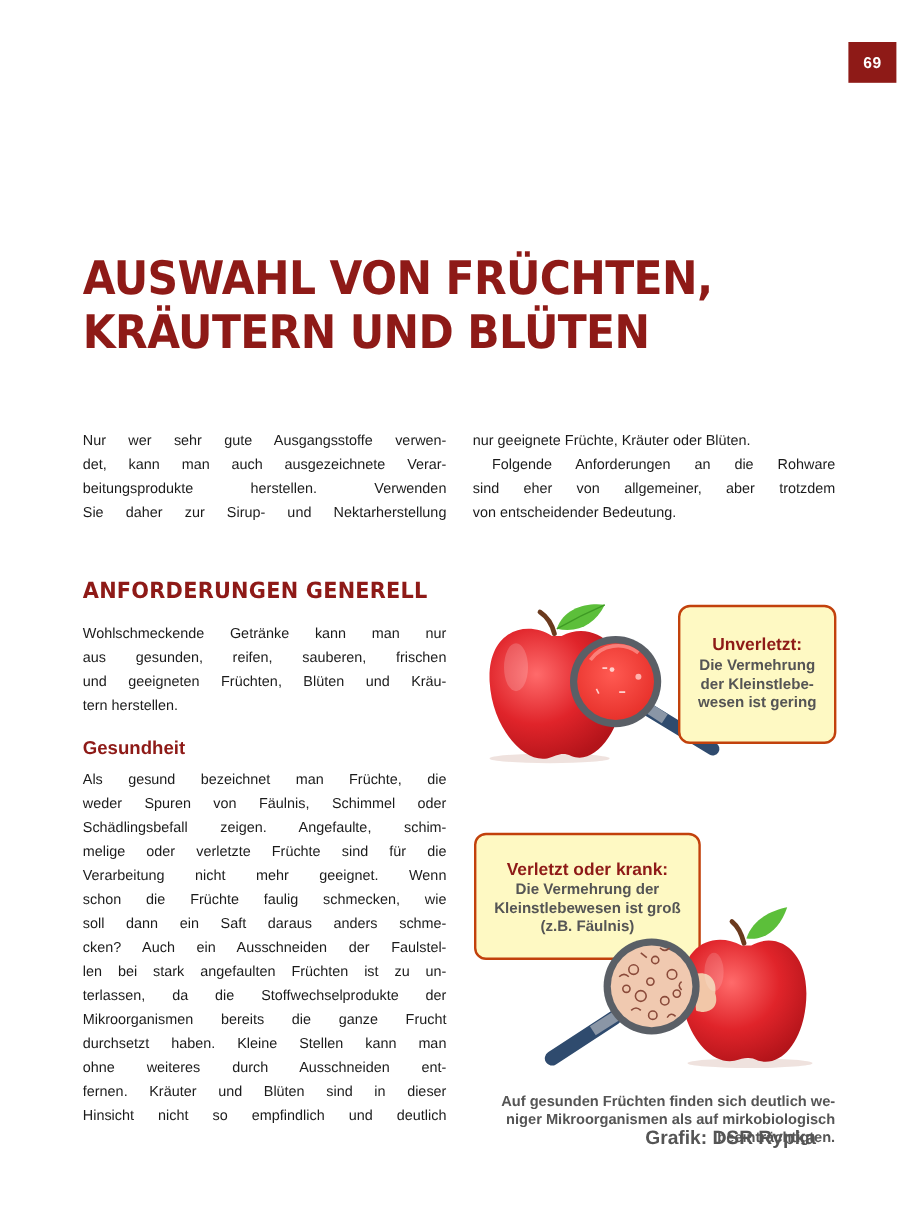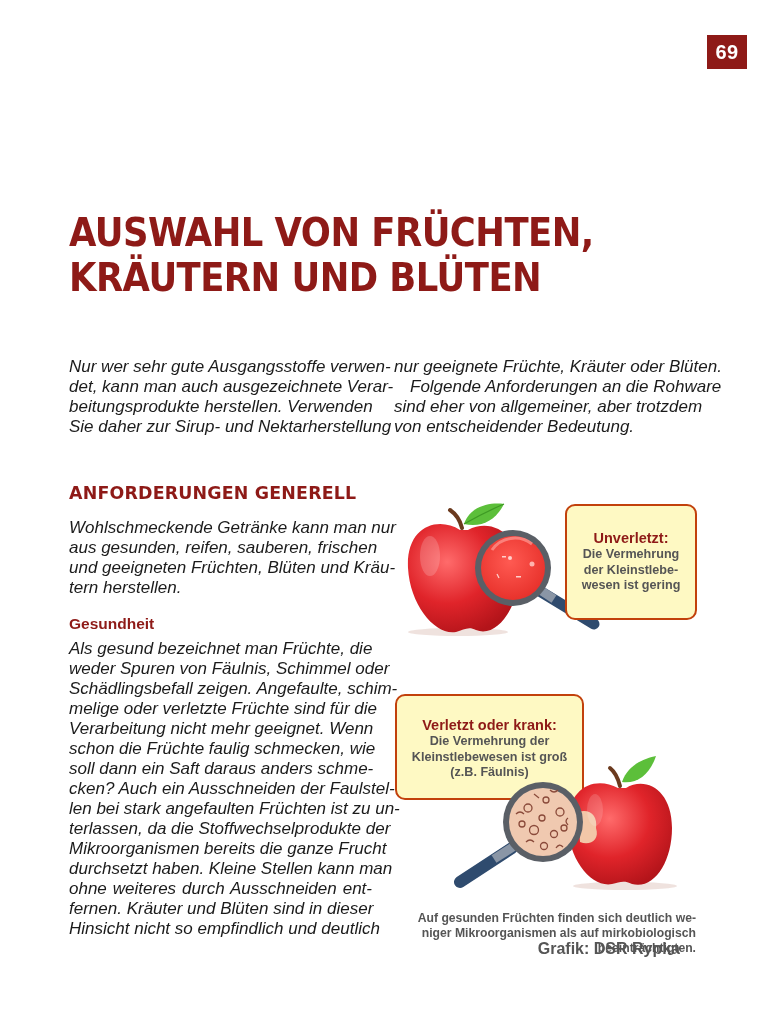--- a/index.html
+++ b/index.html
@@ -1,25 +1,25 @@
 <!DOCTYPE html>
 <html><head>
   <meta charset="utf-8">
   <style>
     html, body { margin: 0; padding: 0; background: #ffffff; }
     body { width: 765px; height: 1020px; position: relative; overflow: hidden;
            font-family: "Liberation Sans", "DejaVu Sans", sans-serif; color: #1b1b1b; }
     .page-num { position: absolute; left: 707px; top: 35px; width: 40px; height: 34px;
-                background: #8e1a17; color: #fff; font-weight: bold; font-size: 20px;
+                background: #8e1a17; color: #fff; font-weight: bold; font-size: 13px;
                 display: flex; align-items: center; justify-content: center; letter-spacing: 0.3px; }
     .title { position: absolute; left: 69px; top: 210px; margin: 0; color: #8e1a17;
              font-family: "DejaVu Sans", sans-serif; font-weight: bold; font-size: 38.5px;
              line-height: 45px; letter-spacing: -0.6px; transform: scaleX(0.92); transform-origin: left top; }
     .title span { display: block; white-space: nowrap; }
-    .body { font-size: 17px; line-height: 20px; text-align: justify; margin: 0; font-style: italic; }
+    .body { font-size: 12px; line-height: 20px; text-align: justify; margin: 0; }
     .body .ln { display: block; text-align: justify; text-align-last: justify; white-space: nowrap; height: 20px; }
     .body .ln.last { text-align-last: left; }
     .body .ln.indent { padding-left: 16px; }
     .col-left { position: absolute; left: 69px; width: 303px; }
     .col-right { position: absolute; left: 394px; width: 302px; }
     .intro-left { top: 357px; }
     .intro-right { top: 357px; }
     .h2 { position: absolute; left: 69px; top: 482px; margin: 0; color: #8e1a17; font-weight: bold;
           font-size: 18.5px; letter-spacing: 0.2px; font-family: "DejaVu Sans", sans-serif;
           transform: scaleX(0.94); transform-origin: left top; white-space: nowrap; }

